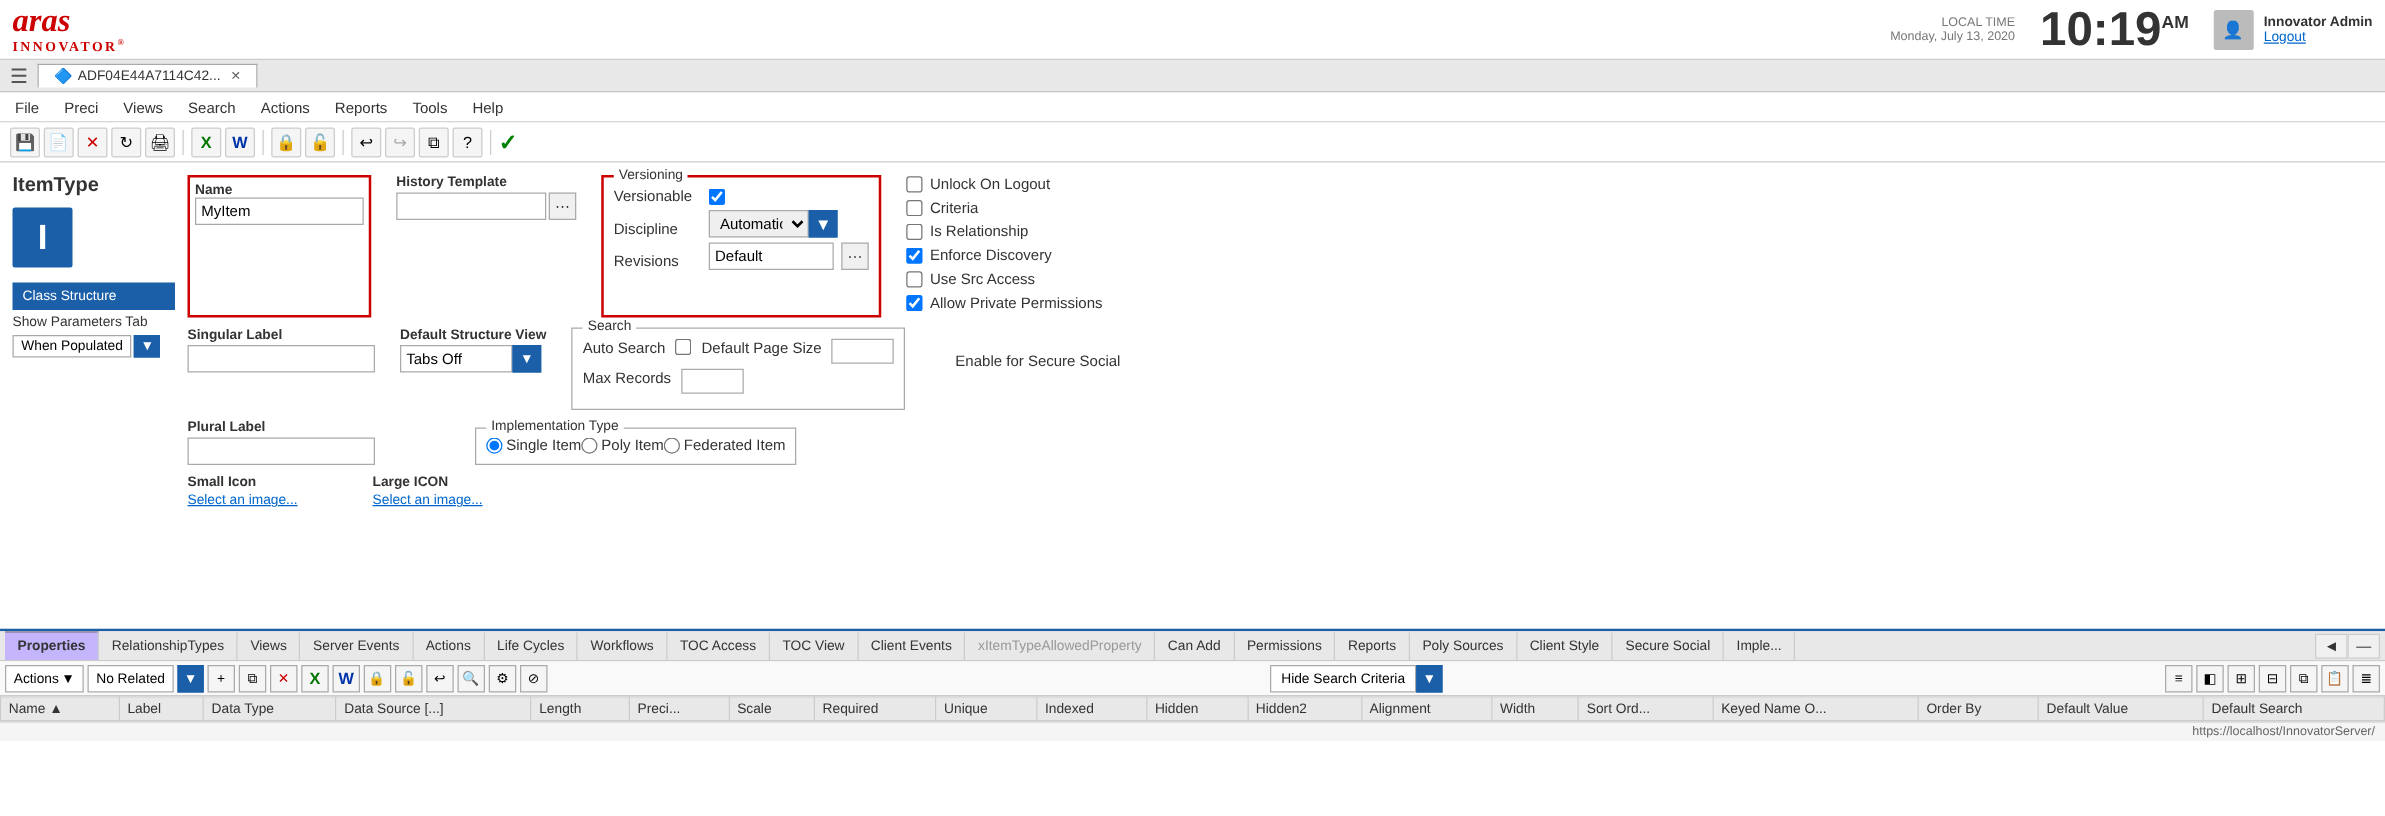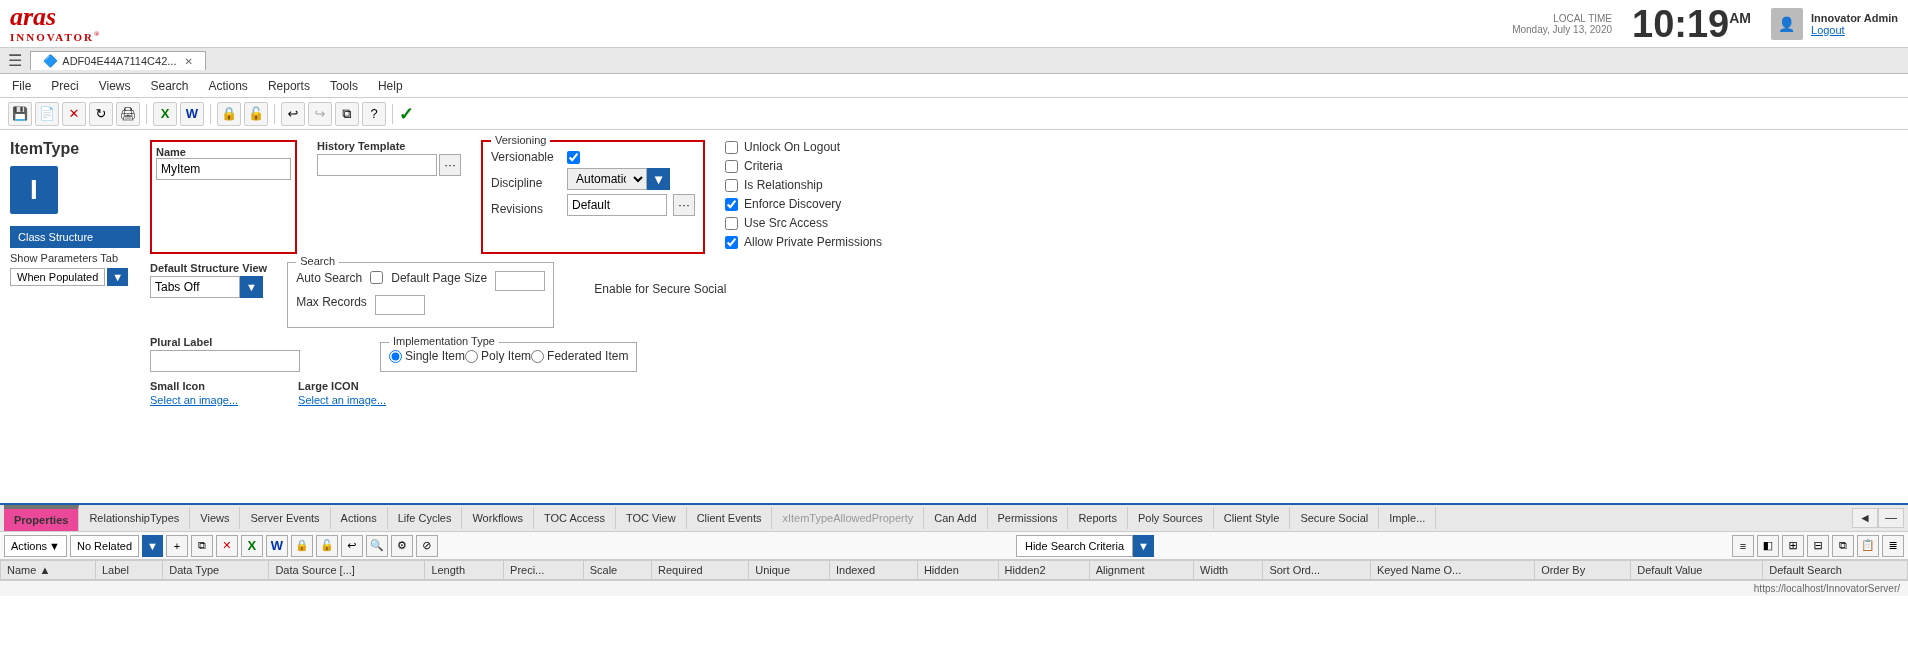--- a/index.html
+++ b/index.html
@@ -85,21 +85,21 @@
     .radio-label { display: flex; align-items: center; gap: 3px; }
 
     
     .right-options { min-width: 200px; }
     .checkbox-row { display: flex; align-items: center; gap: 6px; margin-bottom: 5px; font-size: 12px; }
 
     
     .tabs-section { border-top: 2px solid #1a5fa8; background: #f5f5f5; }
     .tabs-nav { display: flex; align-items: center; background: #e8e8e8; border-bottom: 1px solid #ccc; padding: 0 4px; overflow-x: auto; }
     .tab-nav-item { padding: 5px 10px; font-size: 11px; cursor: pointer; border-right: 1px solid #ccc; white-space: nowrap; color: #333; }
-    .tab-nav-item.active { background: #ec4899; font-weight: bold; border-top: 4px solid #737373; }
+    .tab-nav-item.active { background: #c4b5fd; font-weight: bold; border-top: 1px solid #737373; }
     .tab-nav-item.gray { color: #999; }
 
     
     .actions-toolbar { display: flex; align-items: center; padding: 2px 4px; border-bottom: 1px solid #ccc; background: #f9f9f9; gap: 3px; height: 28px; }
     .actions-btn { display: flex; align-items: center; gap: 2px; background: #fff; border: 1px solid #aaa; padding: 2px 6px; font-size: 11px; cursor: pointer; height: 22px; }
     .no-related-btn { background: #fff; border: 1px solid #aaa; padding: 2px 6px; font-size: 11px; cursor: pointer; height: 22px; }
     .no-related-arrow { background: #1a5fa8; color: #fff; border: 1px solid #1a5fa8; padding: 2px 4px; cursor: pointer; height: 22px; font-size: 11px; }
     .hide-search-btn { display: flex; align-items: center; gap: 2px; background: #fff; border: 1px solid #aaa; padding: 2px 8px; font-size: 11px; cursor: pointer; height: 22px; }
     .hide-search-arrow { background: #1a5fa8; color: #fff; border: 1px solid #1a5fa8; padding: 2px 4px; cursor: pointer; height: 22px; font-size: 11px; }
     .action-icon-btn { width: 22px; height: 22px; border: 1px solid #aaa; background: #f5f5f5; display: flex; align-items: center; justify-content: center; cursor: pointer; font-size: 11px; }
@@ -273,20 +273,24 @@
         </div>
         <div class="checkbox-row">
           <input type="checkbox" checked="" style="">
           <span>Allow Private Permissions</span>
         </div>
       </div>
     </div>
 
     <div class="form-row">
 
+      <div class="form-group">
+        <div class="form-label">Singular Label</div>
+        <input type="text" class="form-input" value="" style="width: 150px;">
+      </div>
 
       <div class="form-group">
         <div class="form-label">Default Structure View</div>
         <div class="dropdown-with-arrow">
           <input type="text" class="dropdown-input" value="Tabs Off" readonly="" style="width: 90px;">
           <button class="dropdown-arrow-btn">▼</button>
         </div>
       </div>
 
       <div class="search-box" style="position:relative;display:inline-block;margin-top:0;">

